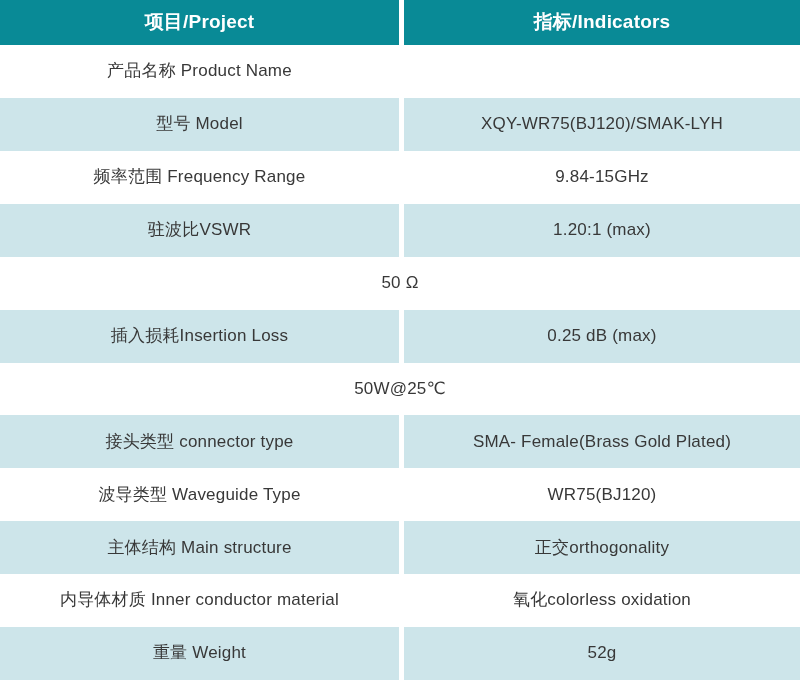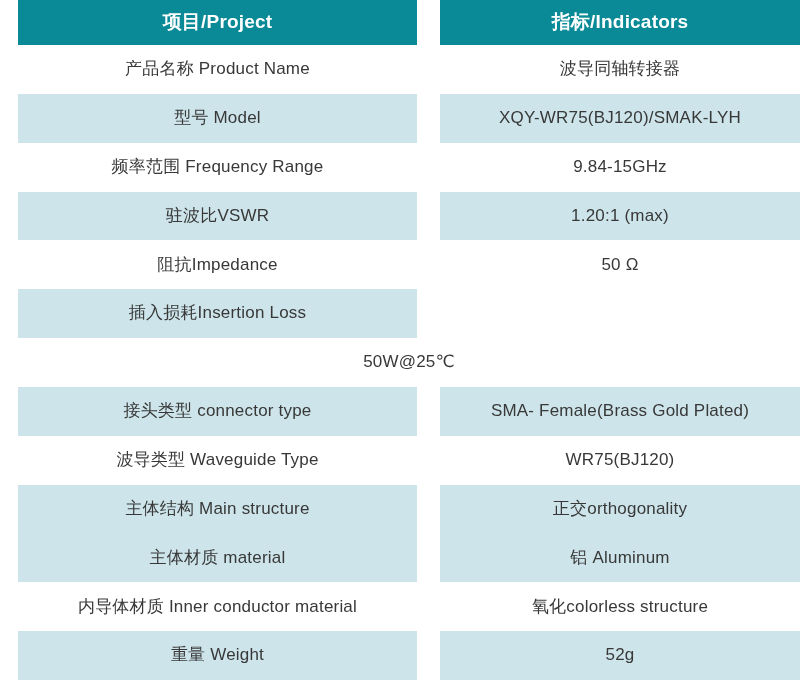--- a/index.html
+++ b/index.html
@@ -37,21 +37,20 @@
   .cell {
     display: flex;
     align-items: center;
     justify-content: center;
     text-align: center;
     color: var(--body-text);
     font-size: 17px;
     letter-spacing: 0.2px;
     line-height: 1.2;
     padding: 0 10px;
-    margin-left: 18px;
   }
   .cell.left {
     flex: 0 0 399px;
     width: 399px;
   }
   .cell.right {
     flex: 1 1 auto;
   }
   .row.alt .cell {
     background: var(--row-alt-bg);
@@ -68,61 +67,56 @@
 <body>
 
 <div class="spec-table">
   <div class="row header-row">
     <div class="cell left">项目/Project</div>
     <div class="cell right">指标/Indicators</div>
   </div>
 
 <div class="row">
       <div class="cell left">产品名称 Product Name</div>
-      <div class="cell right">波导同轴转接器</div>
     </div>
     <div class="row alt">
       <div class="cell left">型号 Model</div>
       <div class="cell right">XQY-WR75(BJ120)/SMAK-LYH</div>
     </div>
     <div class="row">
       <div class="cell left">频率范围 Frequency Range</div>
       <div class="cell right">9.84-15GHz</div>
     </div>
     <div class="row alt">
       <div class="cell left">驻波比VSWR</div>
       <div class="cell right">1.20:1 (max)</div>
     </div>
     <div class="row">
-      <div class="cell left">阻抗Impedance</div>
       <div class="cell right">50 Ω</div>
     </div>
     <div class="row alt">
       <div class="cell left">插入损耗Insertion Loss</div>
+      <div class="cell right">0.25 dB (max)</div>
     </div>
     <div class="row">
       <div class="cell right">50W@25℃</div>
     </div>
     <div class="row alt">
       <div class="cell left">接头类型 connector type</div>
       <div class="cell right">SMA- Female(Brass Gold Plated)</div>
     </div>
     <div class="row">
       <div class="cell left">波导类型 Waveguide Type</div>
       <div class="cell right">WR75(BJ120)</div>
     </div>
     <div class="row alt">
       <div class="cell left">主体结构 Main structure</div>
       <div class="cell right">正交orthogonality</div>
     </div>
-    <div class="row alt">
-      <div class="cell left">主体材质 material</div>
-      <div class="cell right">铝 Aluminum</div>
-    </div>
     <div class="row">
       <div class="cell left">内导体材质 Inner conductor material</div>
-      <div class="cell right">氧化colorless structure</div>
+      <div class="cell right">氧化colorless oxidation</div>
     </div>
     <div class="row alt">
       <div class="cell left">重量 Weight</div>
       <div class="cell right">52g</div>
     </div>
   </div>
 
 </body></html>

